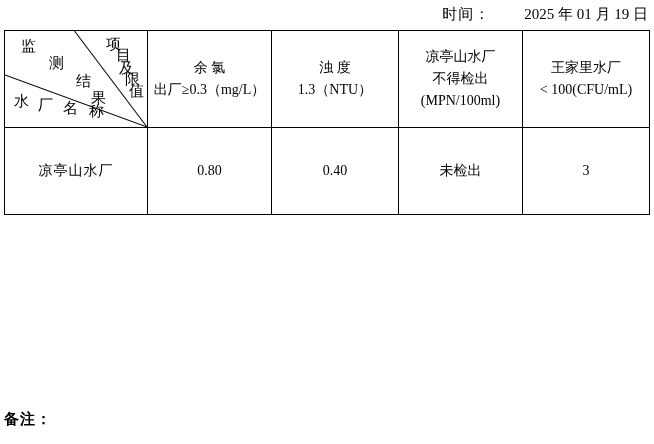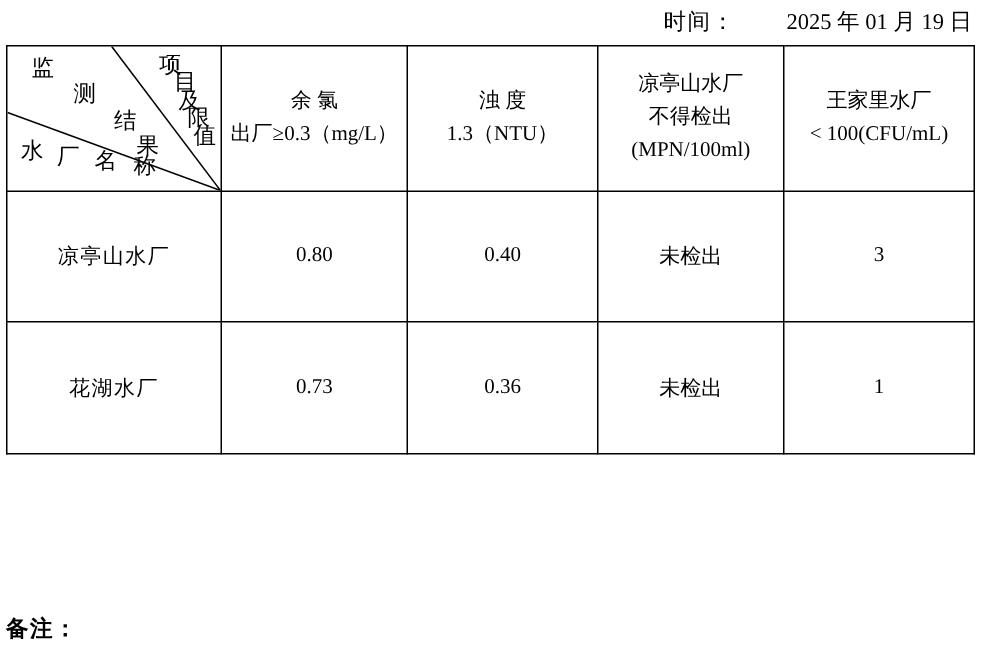--- a/index.html
+++ b/index.html
@@ -155,23 +155,16 @@
       <div class="hdr-line">&lt; 100(CFU/mL)</div>
     </td>
   </tr>
   <tr class="data-row-1">
     <td class="plant-name">凉亭山水厂</td>
     <td class="cell-val">0.80</td>
     <td class="cell-val">0.40</td>
     <td class="cell-val">未检出</td>
     <td class="cell-val">3</td>
   </tr>
-  <tr class="data-row-2">
-    <td class="plant-name">花湖水厂</td>
-    <td class="cell-val">0.73</td>
-    <td class="cell-val">0.36</td>
-    <td class="cell-val">未检出</td>
-    <td class="cell-val">1</td>
-  </tr>
 </tbody>
   </table>
 
 <div class="remarks">备注：</div>
 
 </body></html>

